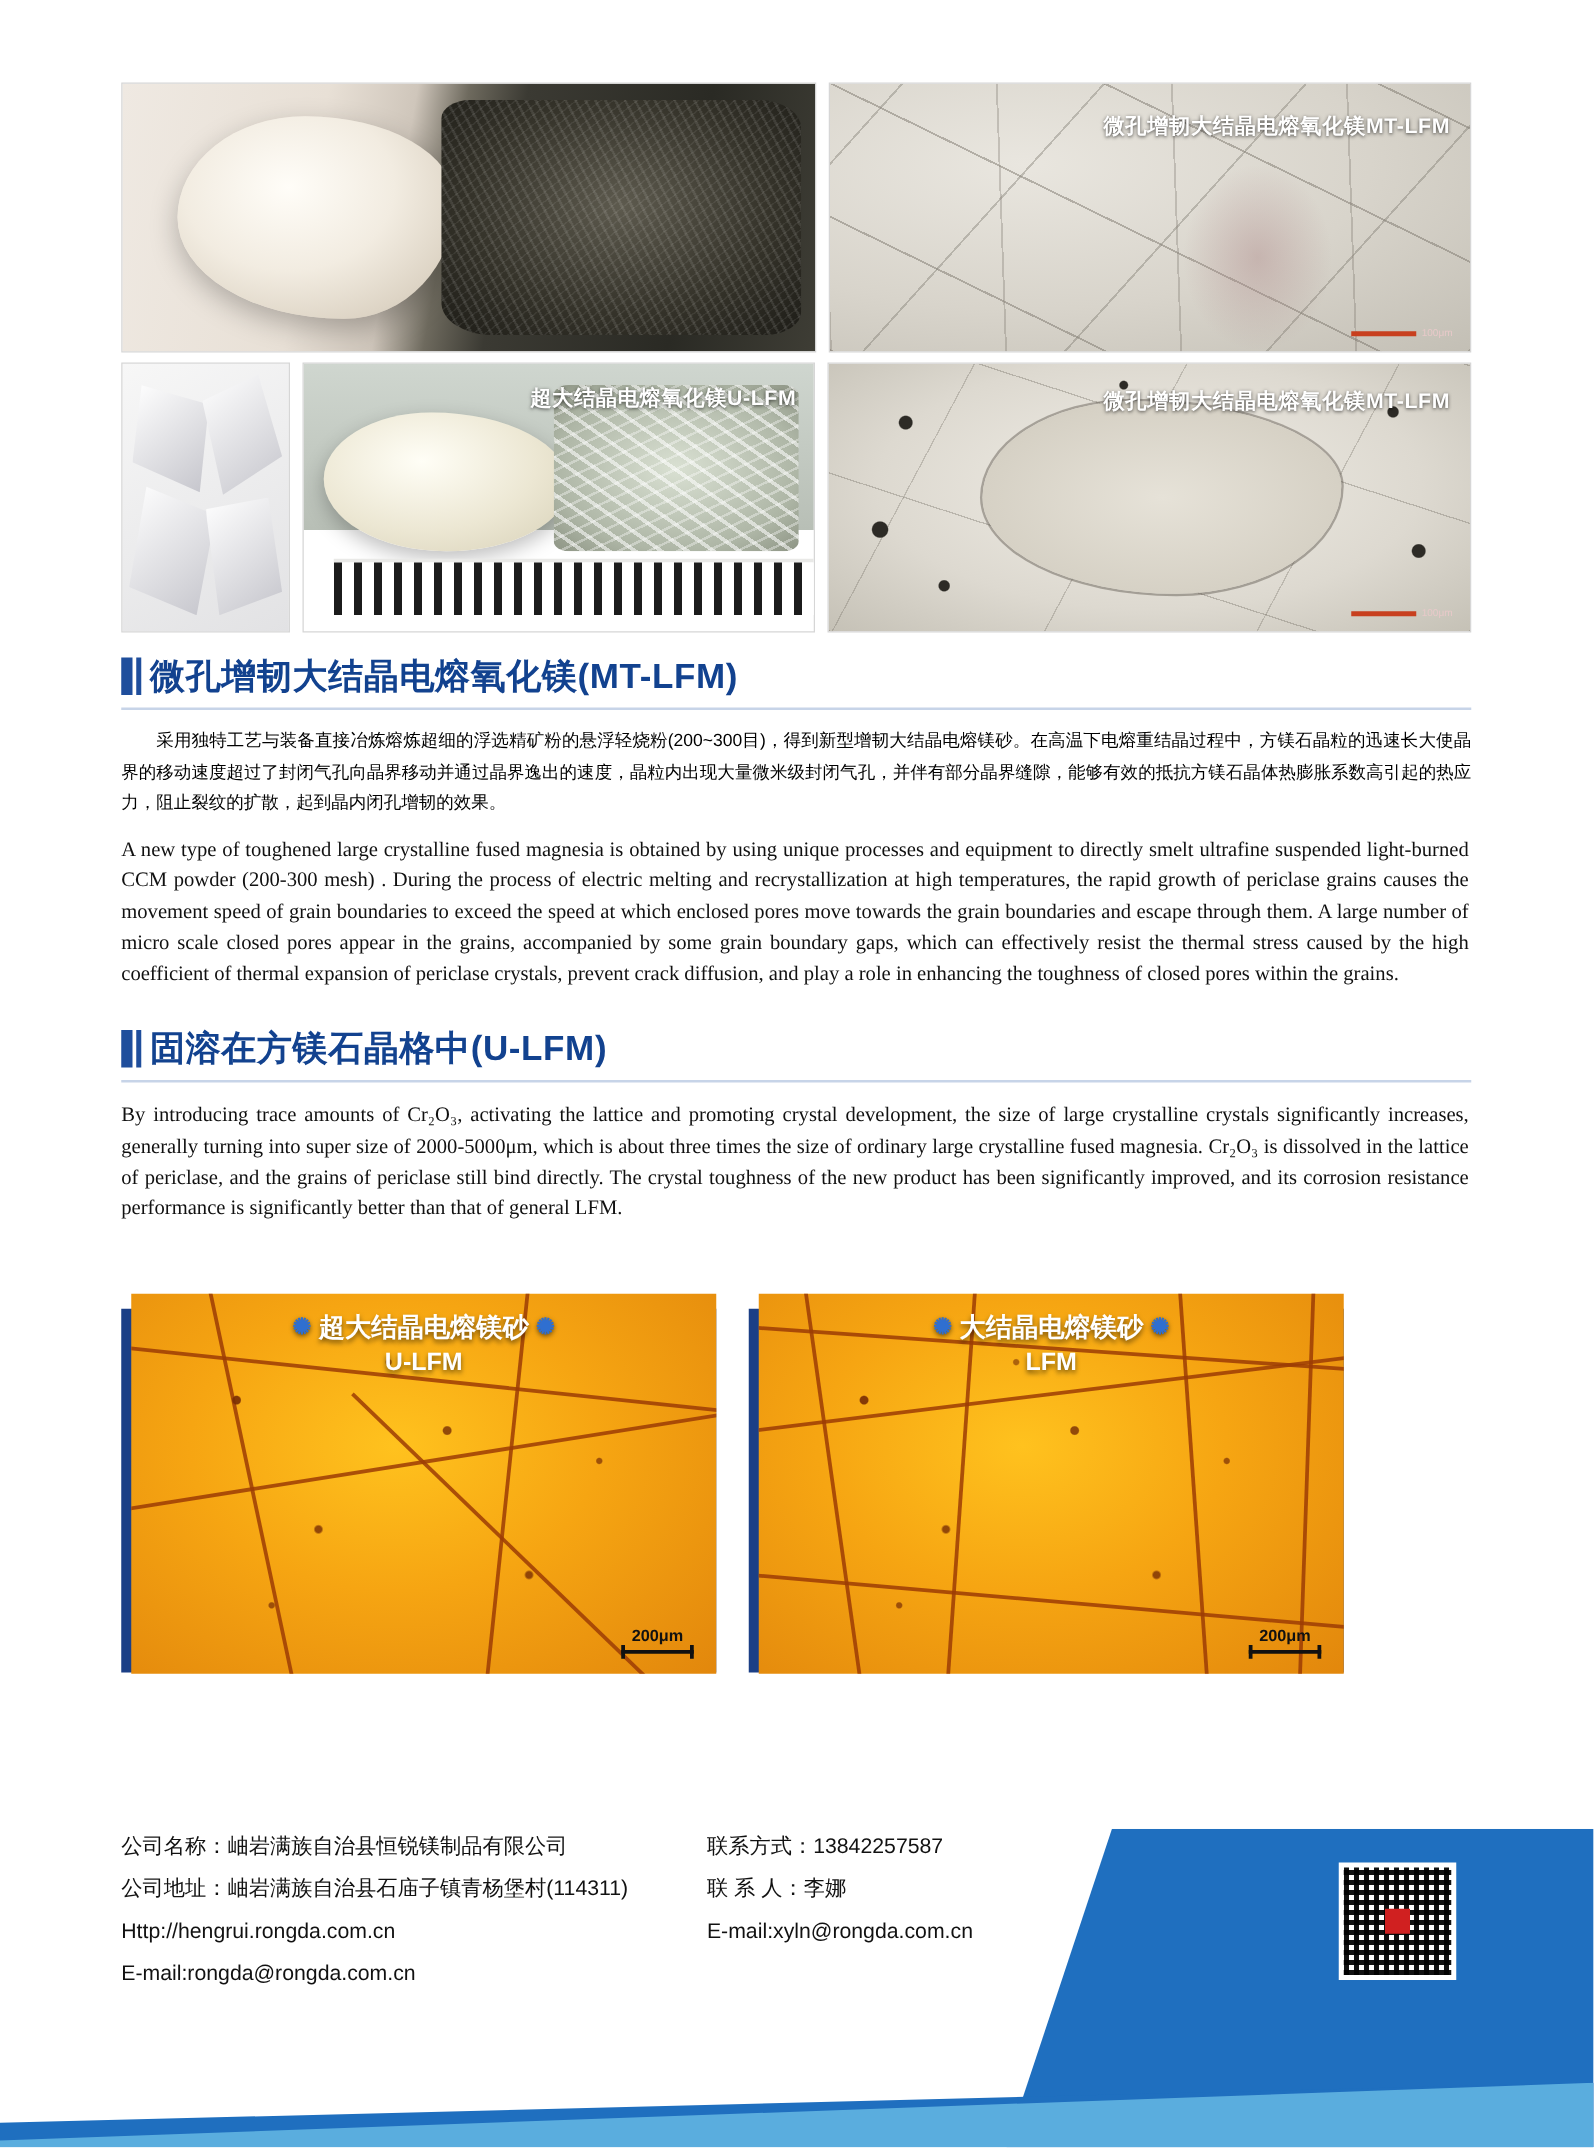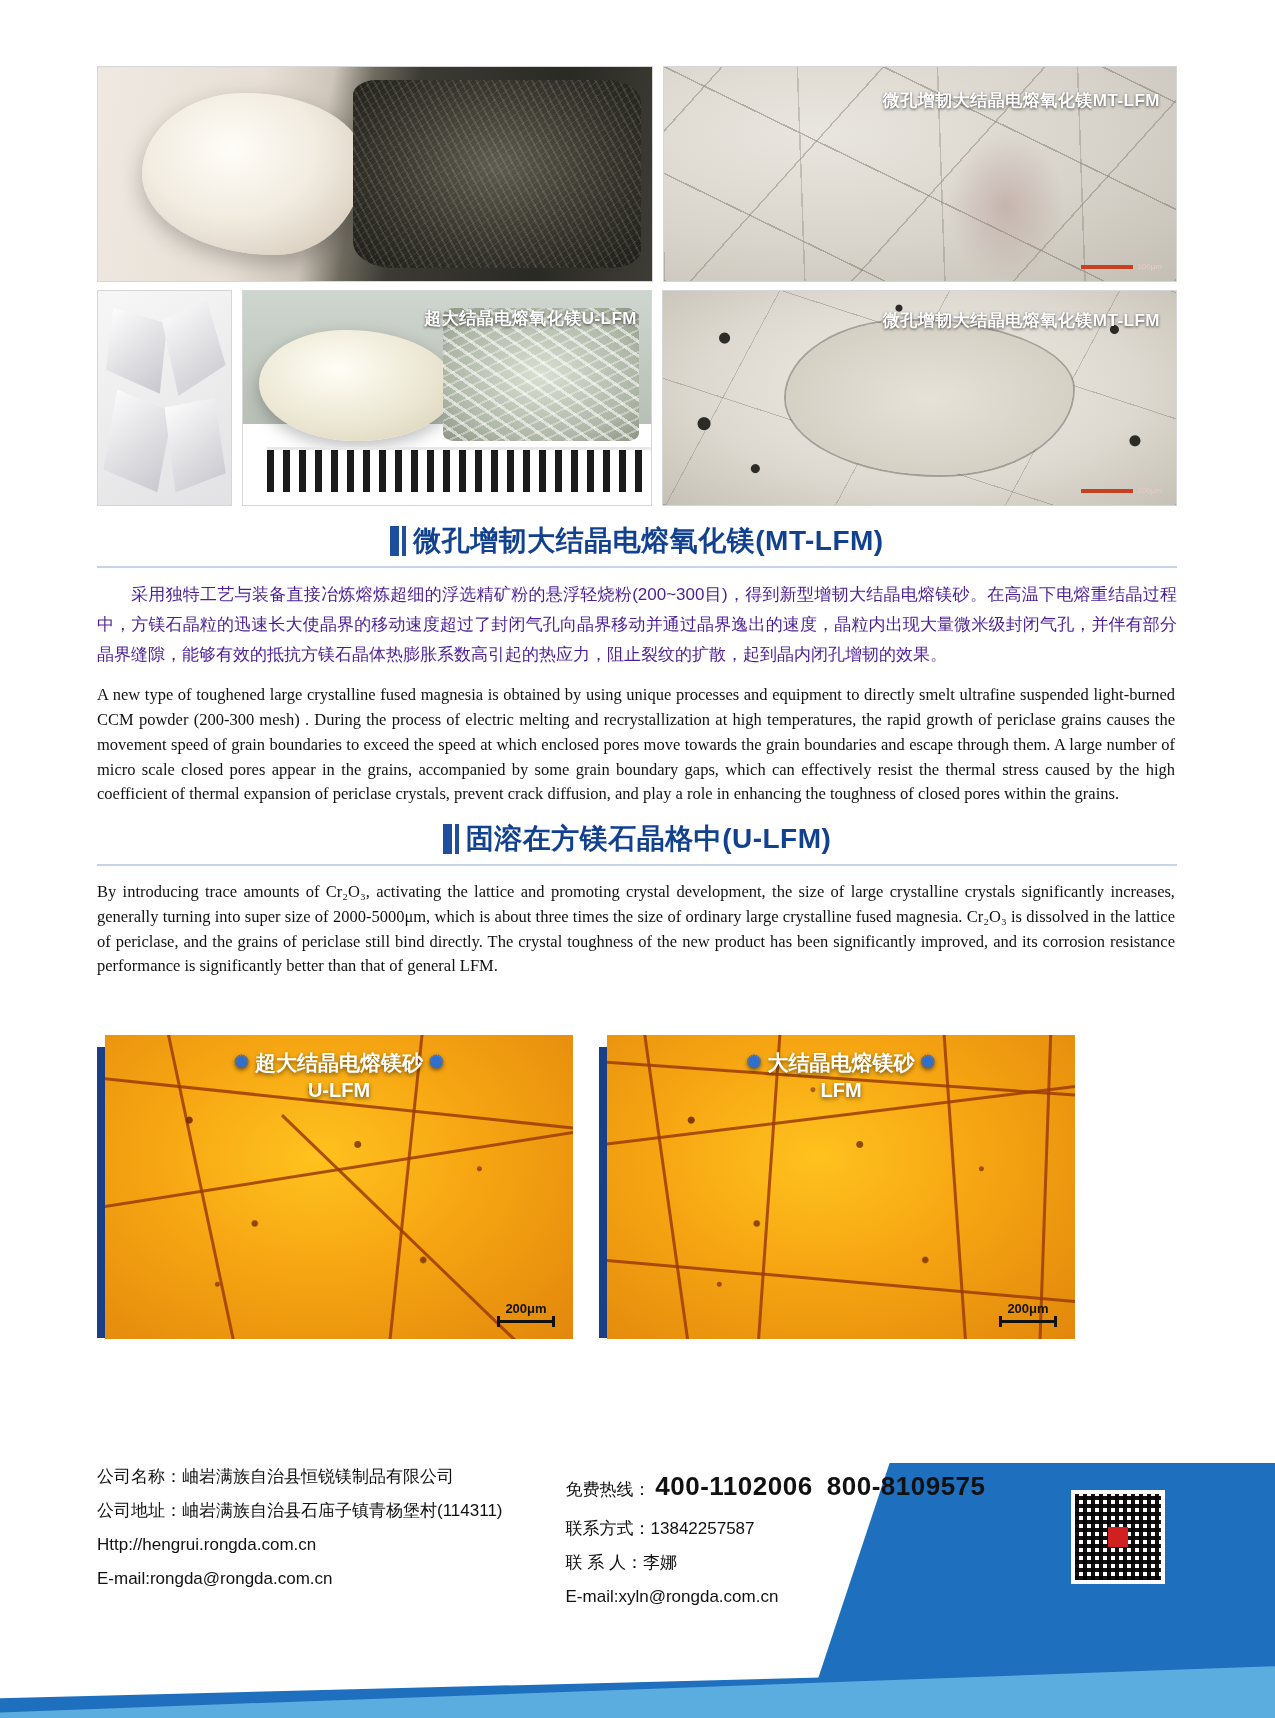--- a/index.html
+++ b/index.html
@@ -94,27 +94,27 @@
   .cap{position:absolute;color:#fff;font-size:17px;font-weight:700;letter-spacing:.5px;
        text-shadow:0 1px 3px rgba(0,0,0,.7);}
   .cap-tr{right:16px;top:22px;}
   .cap-c2{right:16px;top:18px;}
   .cap-ruler{right:14px;top:16px;}
   .scalebar{position:absolute;right:14px;bottom:10px;color:#e8c9c9;font-size:8px;}
   .scalebar i{display:inline-block;width:52px;height:4px;background:#c8401f;vertical-align:middle;margin-right:4px;}
 
   
   .sec{position:absolute;left:97px;width:1080px;}
-  .sec-head{display:flex;align-items:center;gap:14px;justify-content:center;}
+  .sec-head{display:flex;align-items:center;gap:14px;}
   .bar{width:9px;height:30px;background:#1f4e9c;display:inline-block;position:relative;}
   .bar:after{content:"";position:absolute;left:12px;top:0;width:4px;height:30px;background:#1f4e9c;}
   .sec-title{font-size:28px;font-weight:700;color:#12428f;letter-spacing:.5px;}
   .hr-line{height:2px;background:#c7d4e8;margin-top:6px;}
 
-  p.cn{font-size:17px;line-height:1.75;text-align:justify;margin:12px 0 0 0;color:#4c1d95;}
+  p.cn{font-size:14px;line-height:1.75;text-align:justify;margin:12px 0 0 0;color:#000000;}
   p.cn.indent{text-indent:2em;}
   p.en{font-family:"Liberation Serif", serif;font-size:16.5px;line-height:1.5;text-align:justify;margin:14px 2px 0 0;color:#111;}
 
   
   .bottom-imgs{position:absolute;left:97px;top:1035px;display:flex;gap:26px;}
   .mg-wrap{position:relative;width:476px;height:303px;}
   .mg-shadow{position:absolute;left:0;top:12px;width:476px;height:291px;background:#1b3f86;}
   .mg{position:absolute;left:8px;top:0;width:468px;height:304px;overflow:hidden;
       background:radial-gradient(ellipse at 45% 40%,#ffc21e 0%,#f6a512 45%,#e2870c 100%);}
   .mg .net{position:absolute;inset:-10%;}
@@ -279,26 +279,20 @@
       <div>
         <span>Http://hengrui.rongda.com.cn</span>
       </div>
       <div>
         <span>E-mail:rongda@rongda.com.cn</span>
       </div>
     </div>
 
     <div class="fcol">
       <div>
-        <span class="hot">免费热线：</span>
-        <span class="hotnum">400-1102006</span>
-        &nbsp;
-        <span class="hotnum">800-8109575</span>
-      </div>
-      <div>
         <span>联系方式：</span><span>13842257587</span>
       </div>
       <div>
         <span>联 系 人：</span><span>李娜</span>
       </div>
       <div>
         <span>E-mail:xyln@rongda.com.cn</span>
       </div>
     </div>
   </div>

